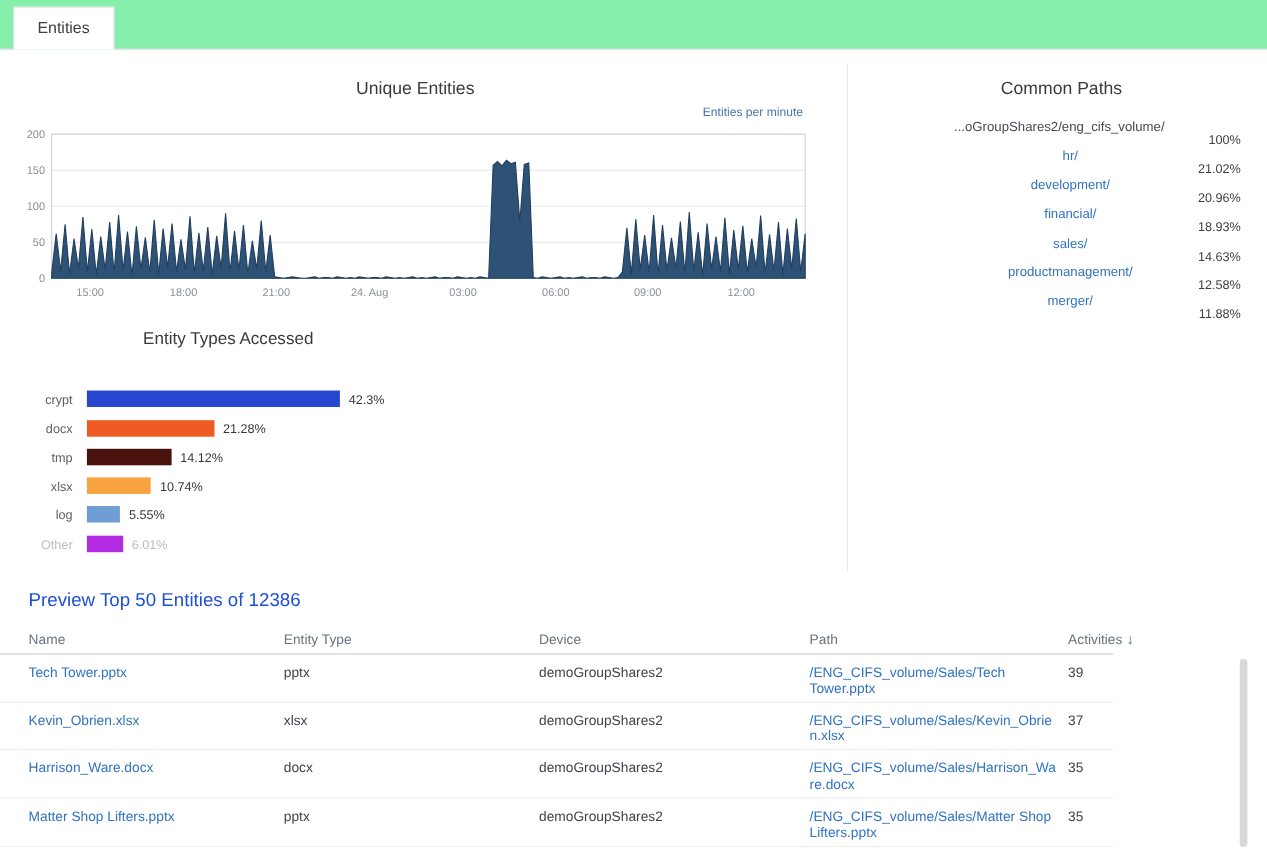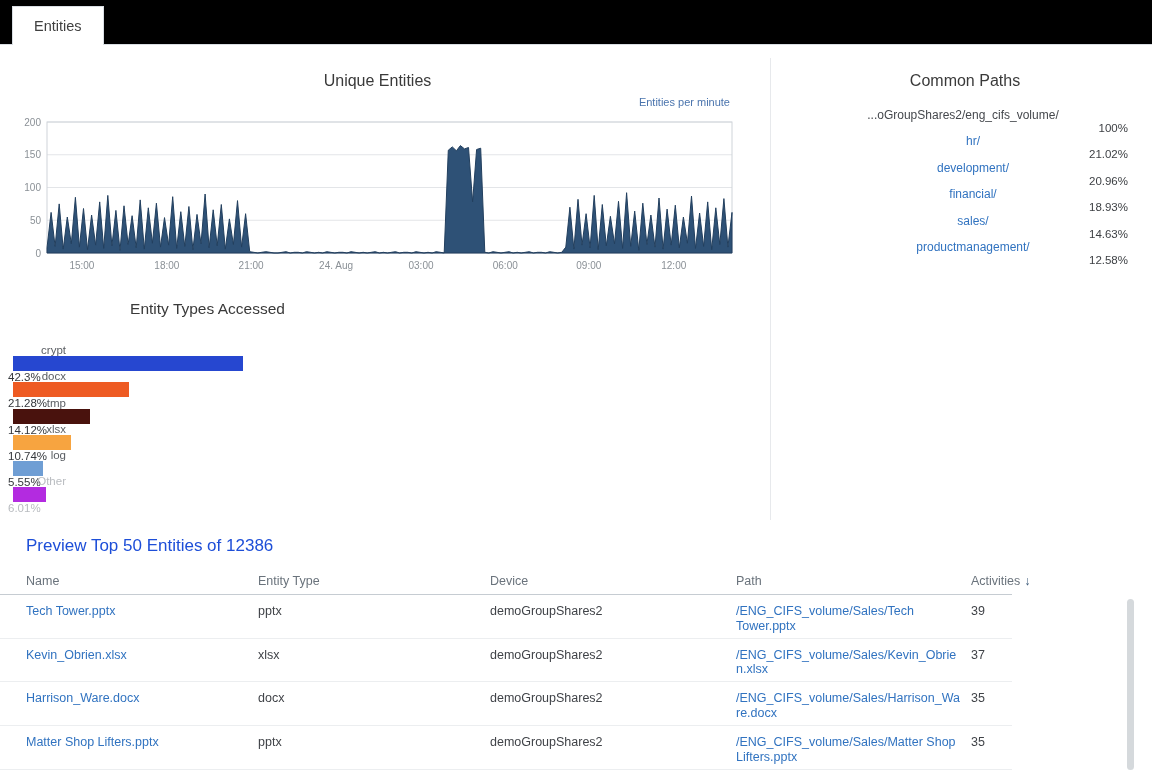--- a/index.html
+++ b/index.html
@@ -1,20 +1,20 @@
 <!DOCTYPE html>
 <html><head>
 <meta charset="utf-8">
 <style>
   html,body{margin:0;padding:0;background:#fff;}
   .screen{position:relative;width:1152px;height:774px;background:#fff;overflow:hidden;
           font-family:"Liberation Sans",sans-serif;color:#404348;}
 
   
-  .tabbar{position:absolute;top:0;left:0;width:1152px;height:45px;background:#000000;
+  .tabbar{position:absolute;top:0;left:0;width:1152px;height:45px;background:#86efac;
           display:flex;align-items:flex-end;padding-left:12px;box-sizing:border-box;}
   .tabbar-line{position:absolute;top:44px;left:0;width:1152px;height:1px;background:#d9dee3;z-index:1;}
   .tab{height:38px;display:flex;align-items:center;padding:0 21px;font-size:14.5px;cursor:pointer;
        position:relative;z-index:2;}
   .tab.active{background:#fff;border:1px solid #d9dee3;border-bottom:none;color:#404040;}
   .tab.inactive{color:#3575c2;}
 
   
   .ue-title{position:absolute;left:25px;top:72px;width:705px;text-align:center;font-size:16px;color:#3a3a3a;}
   .ue-sub{position:absolute;left:25px;top:96px;width:705px;text-align:right;font-size:11px;color:#4a74ad;}
@@ -30,21 +30,21 @@
   .cp-row{height:26.4px;display:flex;align-items:center;font-size:12px;flex-direction:column;}
   .cp-label{color:#3173c0;cursor:pointer;}
   .cp-label.root{color:#45484d;}
   .cp-label.indent{padding-left:20px;}
   .cp-pct{margin-left:auto;color:#3c3f43;font-size:11.5px;}
 
   .vdivider{position:absolute;left:770px;top:58px;width:1px;height:462px;background:#e7e9ec;}
 
   
   .et-bars{position:absolute;left:0;top:344px;width:430px;}
-  .et-row{height:26.3px;display:flex;align-items:flex-start;flex-direction:column;}
+  .et-row{height:26.3px;display:flex;align-items:flex-end;}
   .et-label{width:66px;text-align:right;font-size:11.5px;color:#5a5e63;flex:none;}
   .et-bar{height:15px;margin-left:13px;flex:none;cursor:pointer;}
   .et-pct{margin-left:8px;font-size:11.5px;color:#35383c;}
   .et-row.muted .et-label,.et-row.muted .et-pct{color:#b9bcc0;}
 
   
   .trow{display:grid;grid-template-columns:232px 232px 246px 235px 157px;width:1012px;
         box-sizing:border-box;padding-left:26px;}
   .thead{position:absolute;top:574px;left:0;padding-bottom:6px;border-bottom:1px solid #c6ccd2;
          font-size:12.5px;color:#6a737c;}
@@ -114,20 +114,24 @@
         <span class="cp-pct">18.93%</span>
       </div>
       <div class="cp-row">
         <span class="cp-label indent">sales/</span>
         <span class="cp-pct">14.63%</span>
       </div>
       <div class="cp-row">
         <span class="cp-label indent">productmanagement/</span>
         <span class="cp-pct">12.58%</span>
       </div>
+      <div class="cp-row">
+        <span class="cp-label indent">merger/</span>
+        <span class="cp-pct">11.88%</span>
+      </div>
     </div>
 
   <div class="vdivider"></div>
 
   <div class="et-title">Entity Types Accessed</div>
   <div class="et-bars" id="et-bars">
       <div class="et-row">
         <span class="et-label">crypt</span>
         <div class="et-bar" style="width: 230px; background: rgb(38, 71, 208);"></div>
         <span class="et-pct">42.3%</span>

